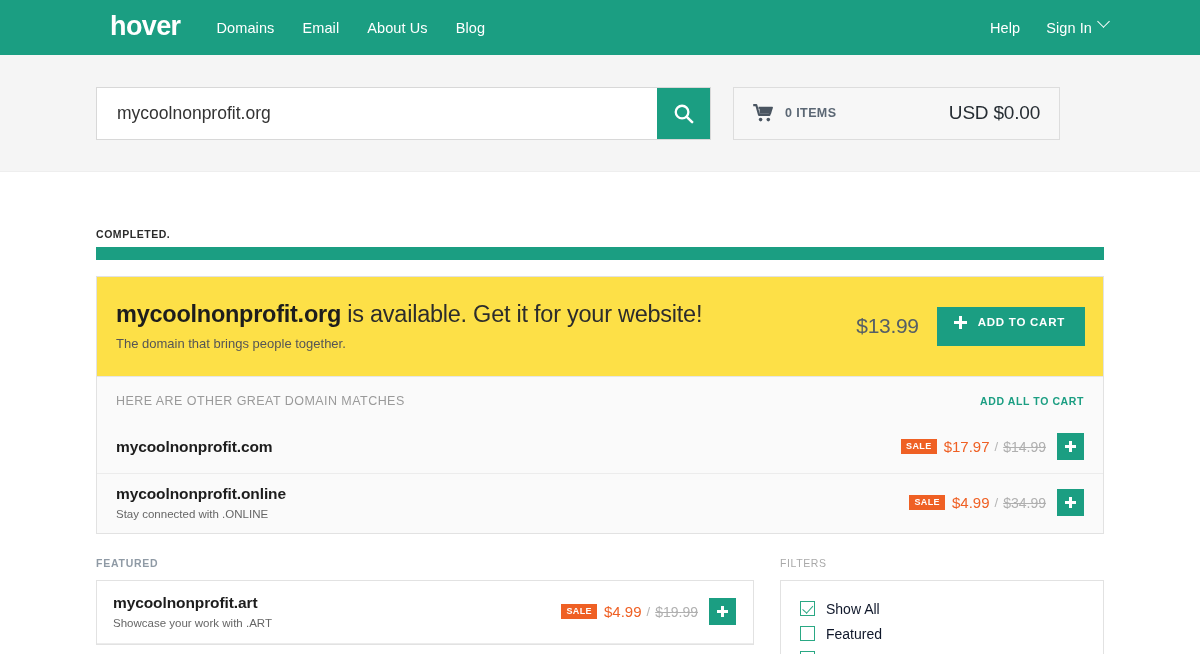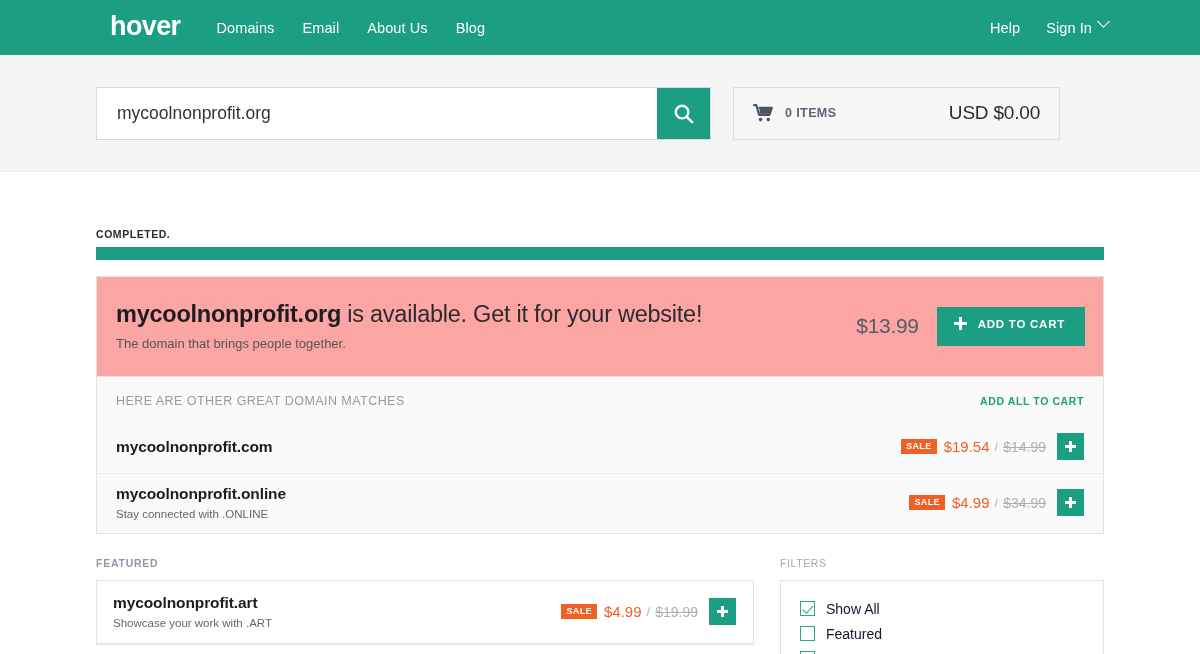--- a/index.html
+++ b/index.html
@@ -128,21 +128,21 @@
   }
   .progress-fill {
     height: 100%;
     background: #1b9e82;
   }
 
   
   .results-card {
     margin-top: 16px;
     border: 1px solid #e2e2e2;
-    background: #fca5a5;
+    background: #fde047;
   }
   .hero-row {
     display: flex;
     align-items: center;
     padding: 24px 18px 25px 19px;
   }
   .hero-text { flex: 1; }
   .hero-title {
     font-size: 23.5px;
     color: #2c2c2c;
@@ -159,23 +159,23 @@
     font-size: 21px;
     color: #555e66;
     margin-right: 18px;
     letter-spacing: -0.3px;
   }
   .btn-cart {
     background: #1b9e82;
     border: none;
     color: #ffffff;
     height: 39px;
-    padding: 0 20px 16px 17px;
-    display: flex;
-    align-items: flex-end;
+    padding: 0 20px 8px 17px;
+    display: flex;
+    align-items: center;
     gap: 11px;
     cursor: pointer;
     font-family: "Liberation Sans", sans-serif;
     font-size: 11.5px;
     font-weight: bold;
     letter-spacing: 0.75px;
   }
   .plus-glyph {
     display: inline-block;
     position: relative;
@@ -387,21 +387,21 @@
         <span class="matches-title">HERE ARE OTHER GREAT DOMAIN MATCHES</span>
         <span class="add-all">ADD ALL TO CART</span>
       </div>
 
       <div class="match-row first">
         <div class="match-info">
           <div class="match-name">mycoolnonprofit.com</div>
         </div>
         <div class="price-group">
           <span class="sale-badge">SALE</span>
-          <span class="price-sale">$19.54</span>
+          <span class="price-sale">$17.97</span>
           <span class="price-slash">/</span>
           <span class="price-old">$14.99</span>
         </div>
         <button class="btn-plus">
           <span class="plus-glyph"></span>
         </button>
       </div>
 
       <div class="match-row">
         <div class="match-info">

